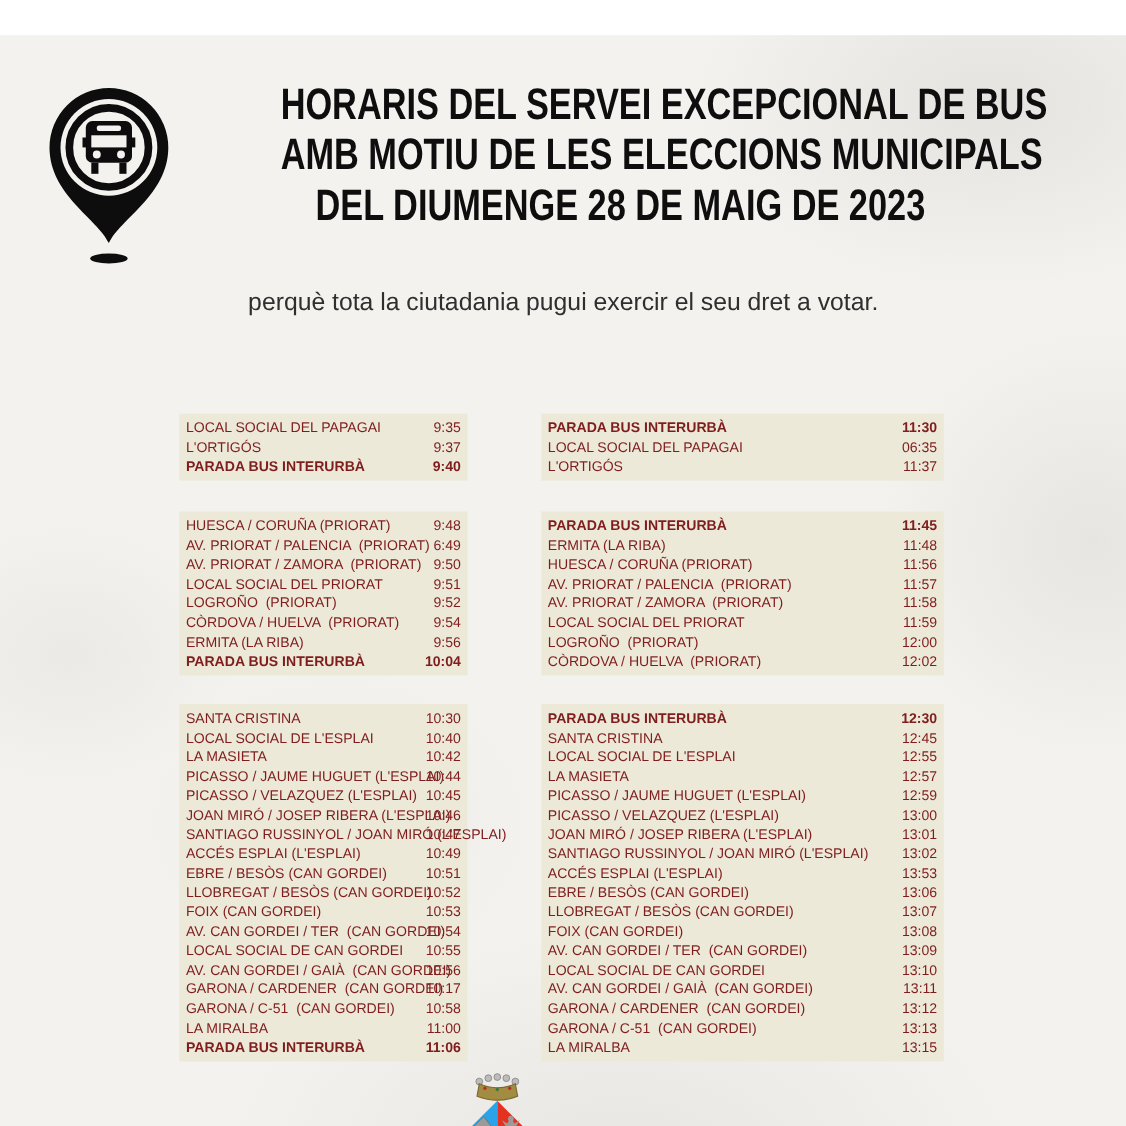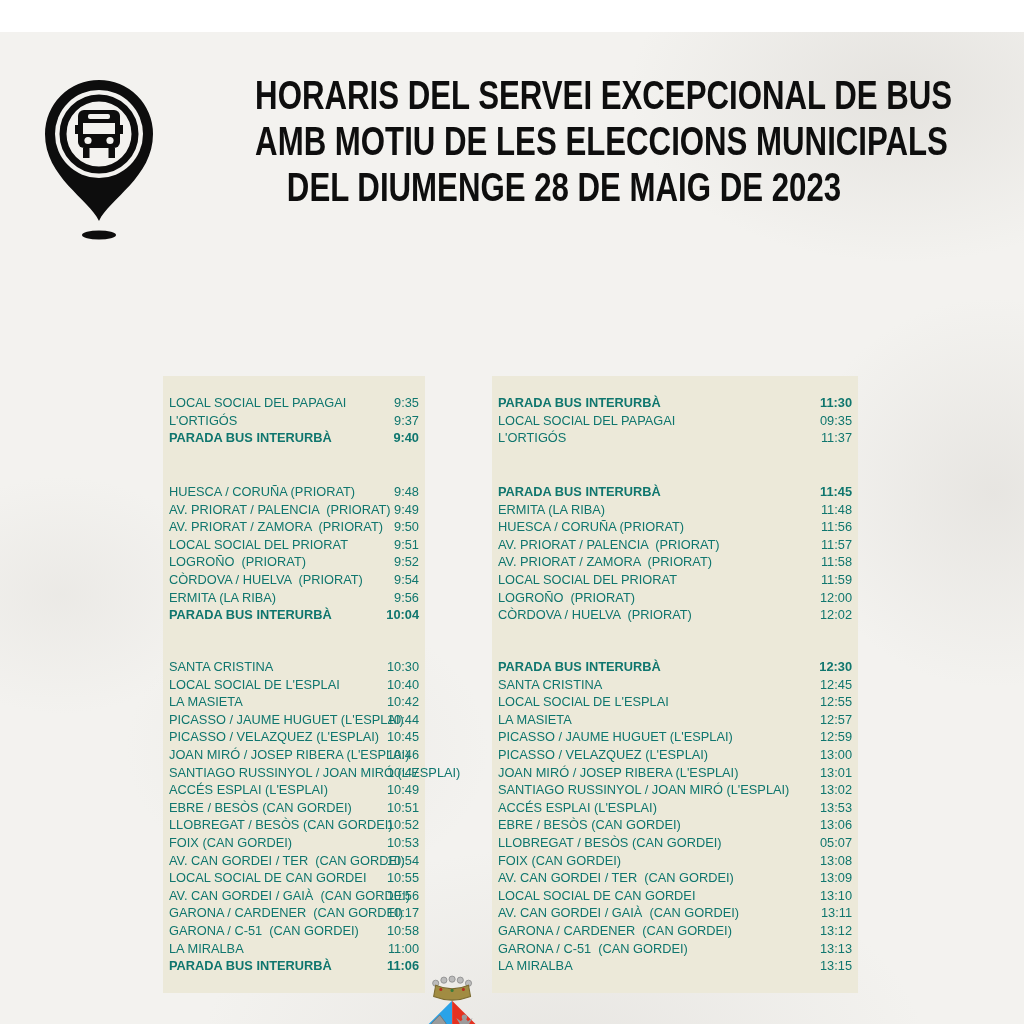--- a/index.html
+++ b/index.html
@@ -24,22 +24,22 @@
     transform:scaleX(.78); transform-origin:50% 0;
     white-space:nowrap;
   }
   
   .intro {
     position:absolute; left:40px; top:226px; width:944px;
     font-size:22.5px; line-height:34px; color:#2f2f2f; text-align:center;
   }
   
   .tbl {
-    position:absolute; background:#ece9d9; padding:18px 0;
-    color:#0f766e; font-size:12.8px;
+    position:absolute; background:#ece9d9; padding:4px 0;
+    color:#7f1d1d; font-size:12.8px;
   }
   .t0 { left:163px; top:344px; width:262px; }
   .t1 { left:492px; top:344px; width:366px; }
   .t2 { left:163px; top:433px; width:262px; }
   .t3 { left:492px; top:433px; width:366px; }
   .t4 { left:163px; top:608px; width:262px; }
   .t5 { left:492px; top:608px; width:366px; }
   .row { position:relative; height:17.6px; line-height:17.8px; padding-left:6px; }
   .row .stop { white-space:pre; }
   .row .time { position:absolute; right:6px; top:0; }
@@ -73,35 +73,36 @@
     </svg>
   </div>
 
   <div class="title">
     <div>HORARIS DEL SERVEI EXCEPCIONAL DE BUS</div>
     <div>AMB MOTIU DE LES ELECCIONS MUNICIPALS</div>
     <div>DEL DIUMENGE 28 DE MAIG DE 2023</div>
   </div>
 
   <div class="intro">
+    <div>perquè tota la ciutadania pugui exercir el seu dret a votar.</div>
   </div>
 
   <div class="tbl t0">
       <div class="row"><span class="stop">LOCAL SOCIAL DEL PAPAGAI</span><span class="time">9:35</span></div>
       <div class="row"><span class="stop">L'ORTIGÓS</span><span class="time">9:37</span></div>
       <div class="row bold"><span class="stop">PARADA BUS INTERURBÀ</span><span class="time">9:40</span></div>
     </div>
   <div class="tbl t1">
       <div class="row bold"><span class="stop">PARADA BUS INTERURBÀ</span><span class="time">11:30</span></div>
-      <div class="row"><span class="stop">LOCAL SOCIAL DEL PAPAGAI</span><span class="time">09:35</span></div>
+      <div class="row"><span class="stop">LOCAL SOCIAL DEL PAPAGAI</span><span class="time">06:35</span></div>
       <div class="row"><span class="stop">L'ORTIGÓS</span><span class="time">11:37</span></div>
     </div>
   <div class="tbl t2">
       <div class="row"><span class="stop">HUESCA / CORUÑA (PRIORAT)</span><span class="time">9:48</span></div>
-      <div class="row"><span class="stop">AV. PRIORAT / PALENCIA  (PRIORAT)</span><span class="time">9:49</span></div>
+      <div class="row"><span class="stop">AV. PRIORAT / PALENCIA  (PRIORAT)</span><span class="time">6:49</span></div>
       <div class="row"><span class="stop">AV. PRIORAT / ZAMORA  (PRIORAT)</span><span class="time">9:50</span></div>
       <div class="row"><span class="stop">LOCAL SOCIAL DEL PRIORAT</span><span class="time">9:51</span></div>
       <div class="row"><span class="stop">LOGROÑO  (PRIORAT)</span><span class="time">9:52</span></div>
       <div class="row"><span class="stop">CÒRDOVA / HUELVA  (PRIORAT)</span><span class="time">9:54</span></div>
       <div class="row"><span class="stop">ERMITA (LA RIBA)</span><span class="time">9:56</span></div>
       <div class="row bold"><span class="stop">PARADA BUS INTERURBÀ</span><span class="time">10:04</span></div>
     </div>
   <div class="tbl t3">
       <div class="row bold"><span class="stop">PARADA BUS INTERURBÀ</span><span class="time">11:45</span></div>
       <div class="row"><span class="stop">ERMITA (LA RIBA)</span><span class="time">11:48</span></div>
@@ -136,21 +137,21 @@
       <div class="row bold"><span class="stop">PARADA BUS INTERURBÀ</span><span class="time">12:30</span></div>
       <div class="row"><span class="stop">SANTA CRISTINA</span><span class="time">12:45</span></div>
       <div class="row"><span class="stop">LOCAL SOCIAL DE L'ESPLAI</span><span class="time">12:55</span></div>
       <div class="row"><span class="stop">LA MASIETA</span><span class="time">12:57</span></div>
       <div class="row"><span class="stop">PICASSO / JAUME HUGUET (L'ESPLAI)</span><span class="time">12:59</span></div>
       <div class="row"><span class="stop">PICASSO / VELAZQUEZ (L'ESPLAI)</span><span class="time">13:00</span></div>
       <div class="row"><span class="stop">JOAN MIRÓ / JOSEP RIBERA (L'ESPLAI)</span><span class="time">13:01</span></div>
       <div class="row"><span class="stop">SANTIAGO RUSSINYOL / JOAN MIRÓ (L'ESPLAI)</span><span class="time">13:02</span></div>
       <div class="row"><span class="stop">ACCÉS ESPLAI (L'ESPLAI)</span><span class="time">13:53</span></div>
       <div class="row"><span class="stop">EBRE / BESÒS (CAN GORDEI)</span><span class="time">13:06</span></div>
-      <div class="row"><span class="stop">LLOBREGAT / BESÒS (CAN GORDEI)</span><span class="time">05:07</span></div>
+      <div class="row"><span class="stop">LLOBREGAT / BESÒS (CAN GORDEI)</span><span class="time">13:07</span></div>
       <div class="row"><span class="stop">FOIX (CAN GORDEI)</span><span class="time">13:08</span></div>
       <div class="row"><span class="stop">AV. CAN GORDEI / TER  (CAN GORDEI)</span><span class="time">13:09</span></div>
       <div class="row"><span class="stop">LOCAL SOCIAL DE CAN GORDEI</span><span class="time">13:10</span></div>
       <div class="row"><span class="stop">AV. CAN GORDEI / GAIÀ  (CAN GORDEI)</span><span class="time">13:11</span></div>
       <div class="row"><span class="stop">GARONA / CARDENER  (CAN GORDEI)</span><span class="time">13:12</span></div>
       <div class="row"><span class="stop">GARONA / C-51  (CAN GORDEI)</span><span class="time">13:13</span></div>
       <div class="row"><span class="stop">LA MIRALBA</span><span class="time">13:15</span></div>
     </div>
 
   <div class="footer">

